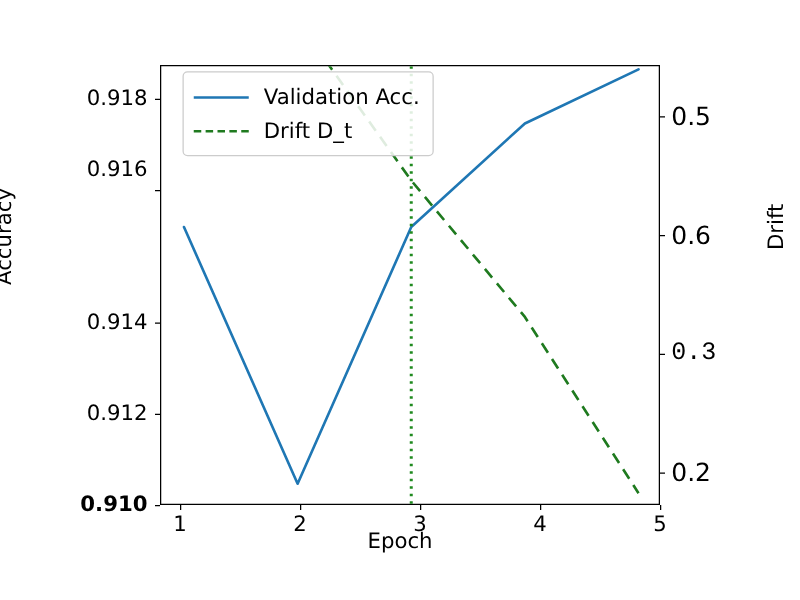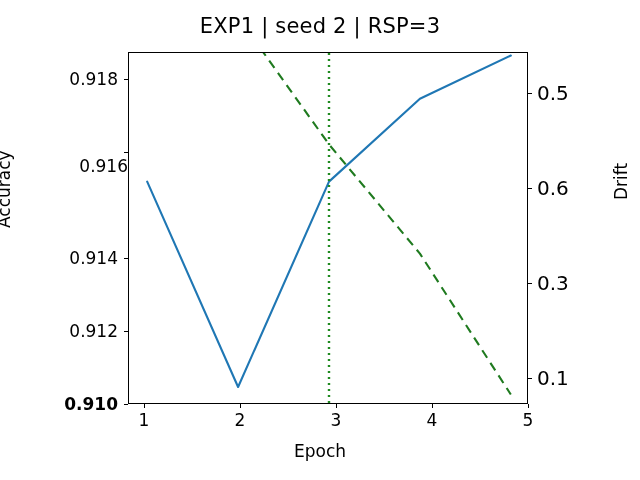--- a/index.html
+++ b/index.html
@@ -12,21 +12,21 @@
 
   
   #axes{position:absolute;left:128px;top:52px;width:400px;height:352px;
         border:1.1px solid #000;box-sizing:border-box;background:transparent;}
 
   #plotsvg{position:absolute;left:0;top:0;width:400px;height:352px;}
   .ylabel-left{position:absolute;left:-6px;top:228px;font-size:17px;color:#000;
                transform:rotate(-90deg);transform-origin:left top;white-space:nowrap;}
   .ylabel-right{position:absolute;left:611px;top:200px;font-size:17px;color:#000;
                 transform:rotate(-90deg);transform-origin:left top;white-space:nowrap;}
-  .xlabel{position:absolute;left:0;top:441px;width:640px;text-align:center;
+  .xlabel{position:absolute;left:0;top:423px;width:640px;text-align:center;
           font-size:17px;color:#000;}
 
   .tickmark{position:absolute;background:#000;}
   .ytickL{left:124px;width:4px;height:1.2px;}
   .ytickR{left:528px;width:4px;height:1.2px;}
   .xtick{top:404px;width:1.2px;height:4px;}
   .xtick-label{position:absolute;top:410px;font-size:17px;color:#000;
                transform:translateX(-50%);}
   .ytick-left-label{position:absolute;left:0;width:118px;text-align:right;
                     font-size:17px;color:#000;transform:translateY(-50%);}
@@ -41,36 +41,35 @@
   .legline{width:44px;height:0;margin-right:12px;}
   .legline.solid{border-top:2.2px solid #1f77b4;}
   .legline.dashed{border-top:2.2px dashed #1f7a1f;}
   .legtext{font-size:17px;color:#000;white-space:nowrap;}
 </style>
 </head>
 <body>
 
 <div id="fig">
 
-  <div id="title">EXP1 | seed 2 | RSP=3</div>
 
   <div class="ytick-left-label" style="top:404px;font-weight:bold;">0.910</div>
   <div class="ytick-left-label" style="top:331px;">0.912</div>
   <div class="ytick-left-label" style="top:258px;">0.914</div>
-  <div class="ytick-left-label" style="top:166px;margin-left:10px;">0.916</div>
+  <div class="ytick-left-label" style="top:136px;">0.916</div>
   <div class="ytick-left-label" style="top:79px;">0.918</div>
 
   <div class="tickmark ytickL" style="top:404px;"></div>
   <div class="tickmark ytickL" style="top:331px;"></div>
   <div class="tickmark ytickL" style="top:258px;"></div>
   <div class="tickmark ytickL" style="top:152px;"></div>
   <div class="tickmark ytickL" style="top:79px;"></div>
 
-  <div class="ytick-right-label" style="top:378px;">0.1</div>
-  <div class="ytick-right-label" style="top:283px;">0.3</div>
+  <div class="ytick-right-label" style="top:378px;">0.2</div>
+  <div class="ytick-right-label" style="top:283px;font-family:Liberation Mono, monospace;">0.3</div>
   <div class="ytick-right-label" style="top:188px;">0.6</div>
   <div class="ytick-right-label" style="top:93px;">0.5</div>
 
   <div class="tickmark ytickR" style="top:378px;"></div>
   <div class="tickmark ytickR" style="top:283px;"></div>
   <div class="tickmark ytickR" style="top:188px;"></div>
   <div class="tickmark ytickR" style="top:93px;"></div>
 
   <div class="tickmark xtick" style="left:144px;"></div>
   <div class="tickmark xtick" style="left:240px;"></div>
@@ -89,14 +88,24 @@
   <div class="xlabel">Epoch</div>
 
   <div id="axes">
     <svg id="plotsvg" viewBox="0 0 400 352" preserveAspectRatio="none">
       <polyline id="series-left" fill="none" stroke="#1f77b4" stroke-width="2.1" stroke-linejoin="round" stroke-linecap="round" points="18.18,128.62 109.09,333.99 200.00,128.62 290.91,45.76 381.82,2.52"></polyline>
       <polyline id="series-right" fill="none" stroke="#1f7a1f" stroke-width="2.1" stroke-dasharray="9,6" stroke-linejoin="round" stroke-linecap="butt" points="18.18,-163.27 109.09,-35.93 200.00,91.41 290.91,200.56 381.82,341.54"></polyline>
       <line id="vline" x1="200.00" y1="0" x2="200.00" y2="352" stroke="#1f8a1f" stroke-width="2.4" stroke-dasharray="2,4" stroke-linecap="butt"></line>
     </svg>
   </div>
 
+  <div id="legend">
+    <div class="legrow">
+      <span class="legline solid"></span>
+      <span class="legtext">Validation Acc.</span>
+    </div>
+    <div class="legrow">
+      <span class="legline dashed"></span>
+      <span class="legtext">Drift D_t</span>
+    </div>
+  </div>
 
 </div>
 
 </body></html>

